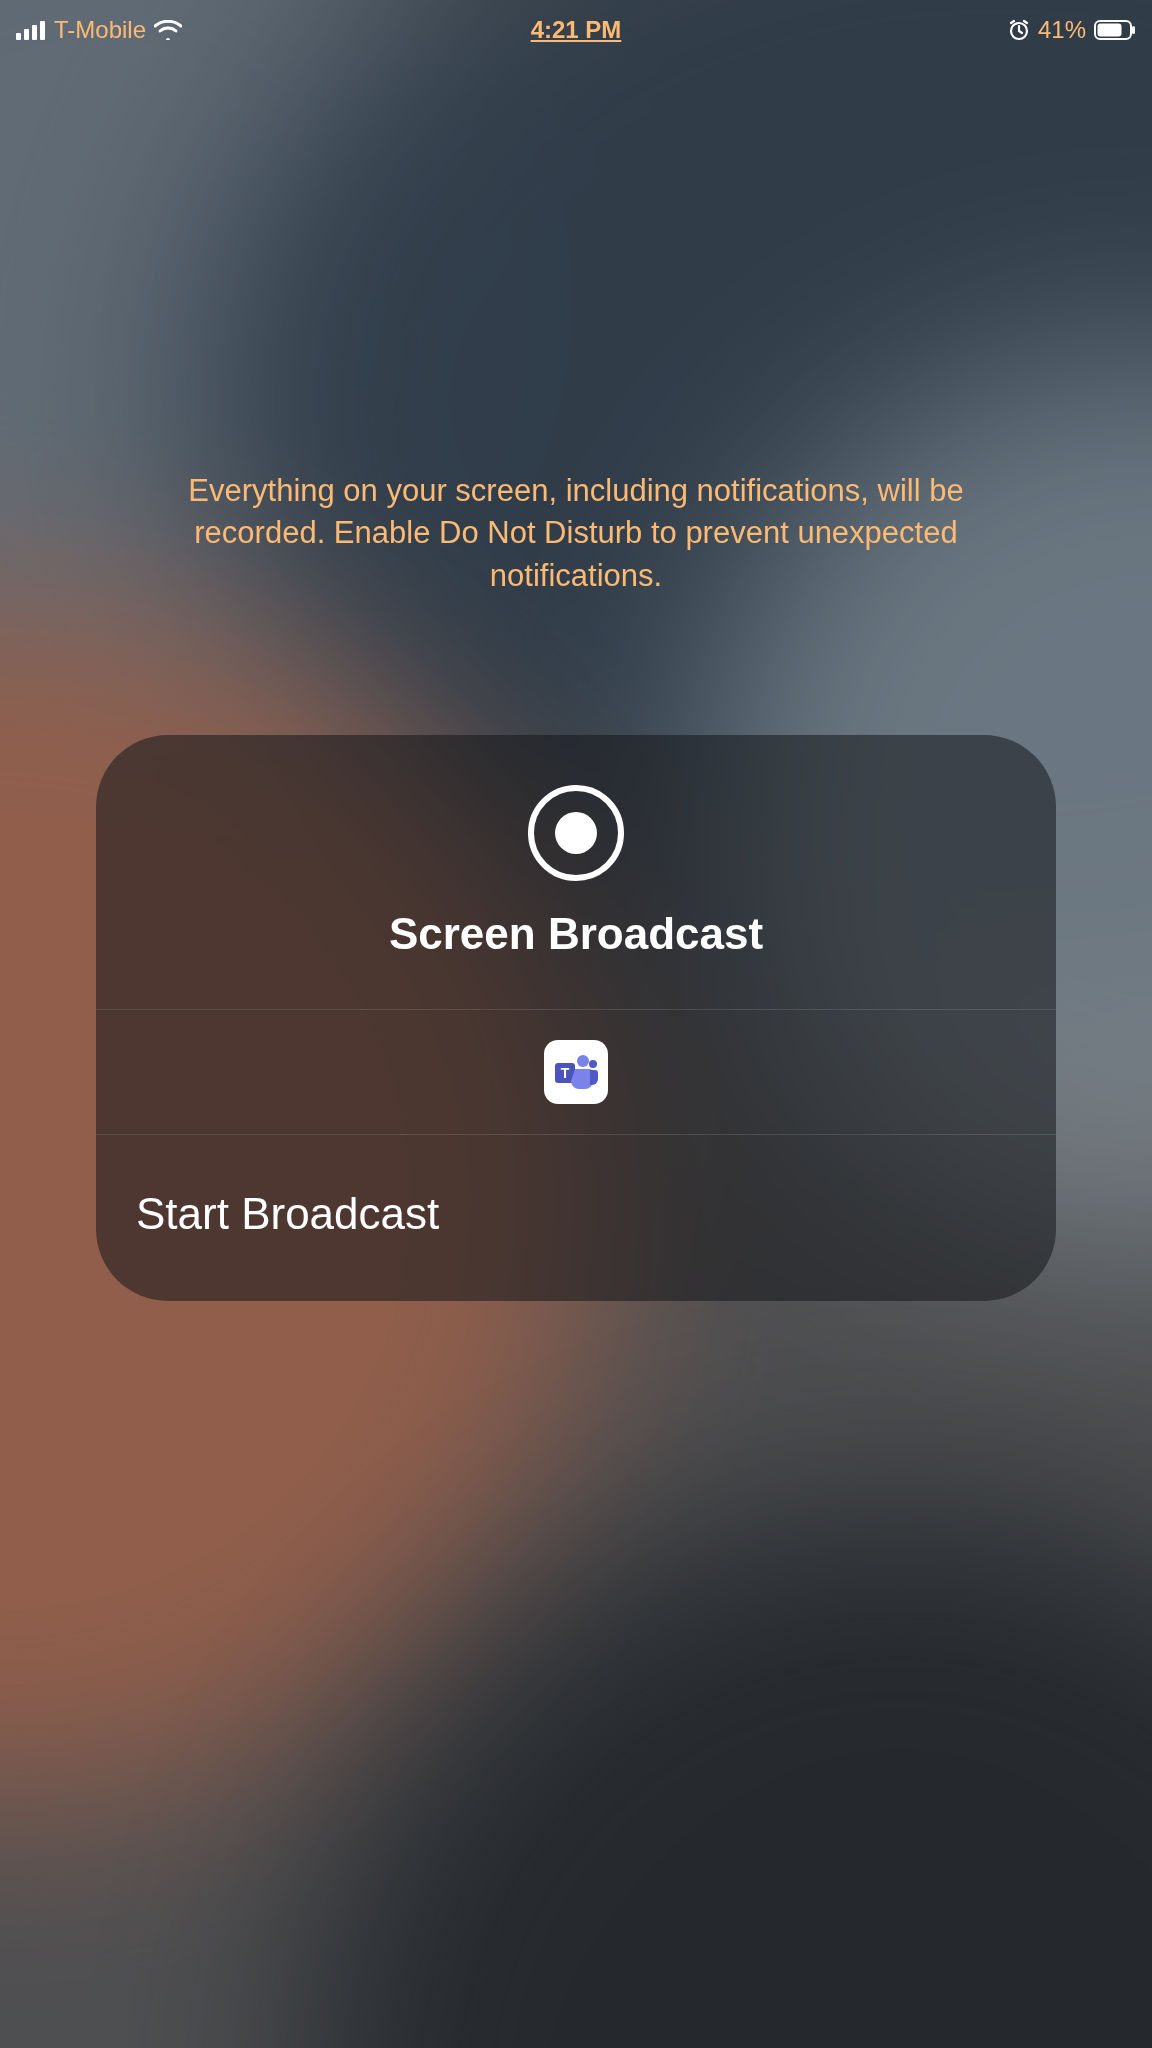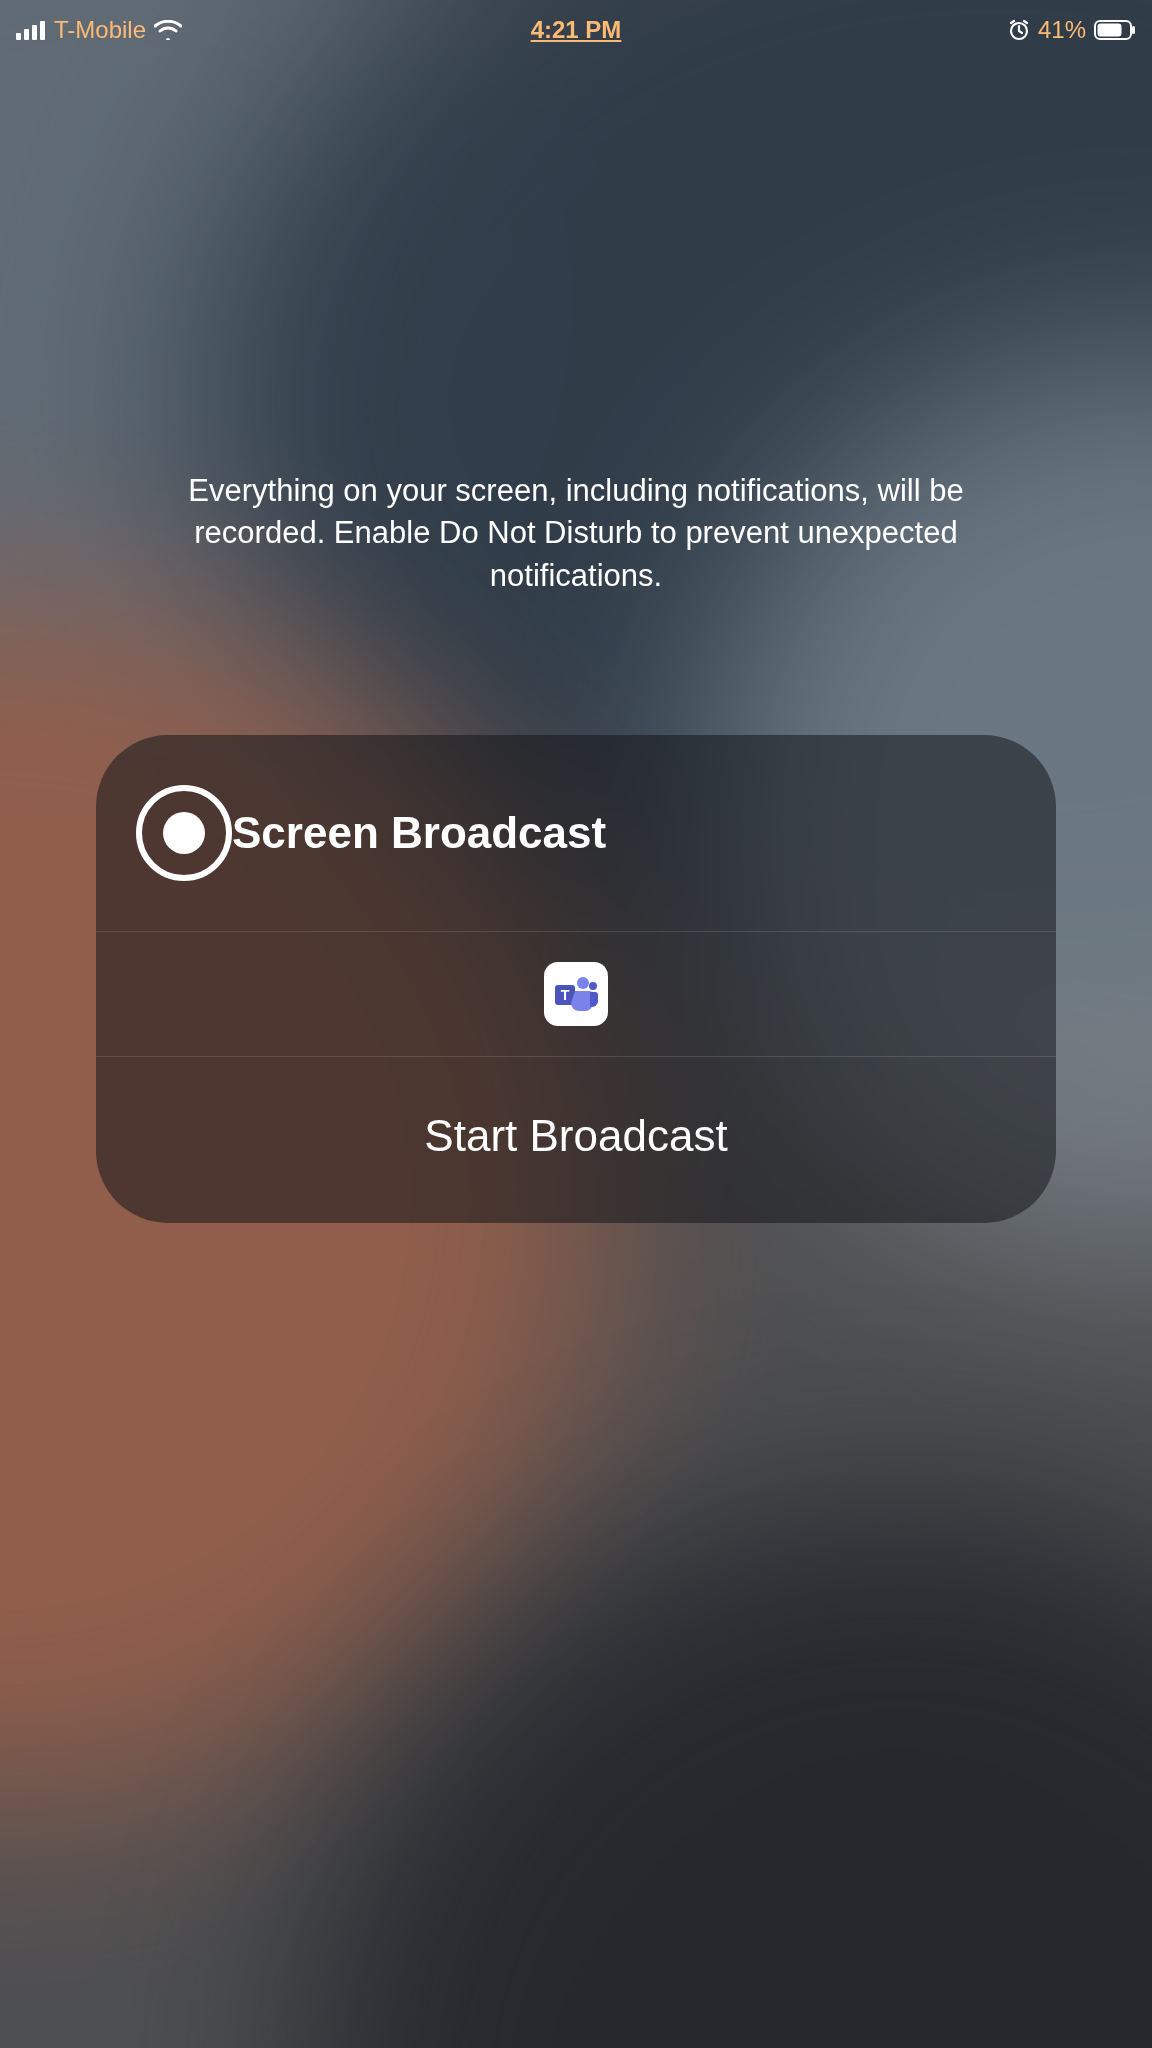--- a/index.html
+++ b/index.html
@@ -70,21 +70,21 @@
     }
 
     
     .warning {
       position: absolute;
       top: 470px;
       left: 50%;
       transform: translateX(-50%);
       width: 860px;
       text-align: center;
-      color: #ffffff;
+      color: #fdba74;
       font-size: 31px;
       line-height: 1.37;
       font-weight: 400;
     }
 
     
     .card {
       position: absolute;
       top: 735px;
       left: 50%;
@@ -97,22 +97,23 @@
       backdrop-filter: blur(6px);
     }
     .card-sec {
       padding: 50px 40px;
       border-bottom: 1px solid rgba(255,255,255,0.12);
     }
     .card-sec:last-child { border-bottom: 0; }
 
     .sec-header {
       display: flex;
-      flex-direction: row;
-      align-items: center;
+      flex-direction: column;
+      align-items: center;
+      gap: 28px;
     }
     .record-icon {
       width: 96px;
       height: 96px;
       border-radius: 50%;
       border: 6px solid #fff;
       display: flex;
       align-items: center;
       justify-content: center;
     }
@@ -146,21 +147,20 @@
       position: relative;
       flex: 0 0 64px;
     }
     .teams-svg { width: 46px; height: 46px; }
     .app-name {
       font-size: 40px;
       font-weight: 500;
     }
 
     .sec-start {
-      text-align: center;
       padding: 54px 40px 62px;
     }
     .start-label {
       font-size: 44px;
       font-weight: 500;
       color: #fff;
     }
 
     
     .sb-svg { display: block; }

